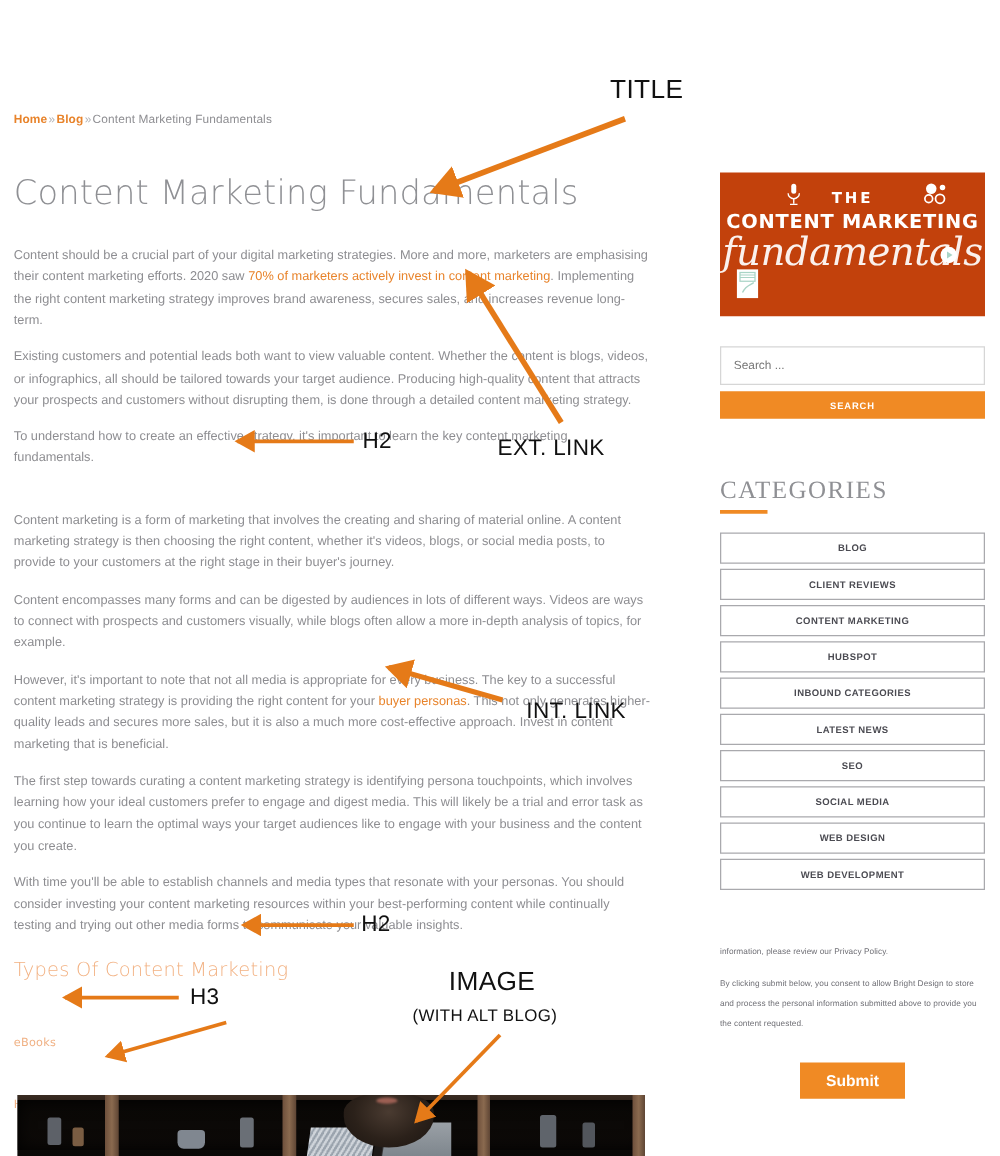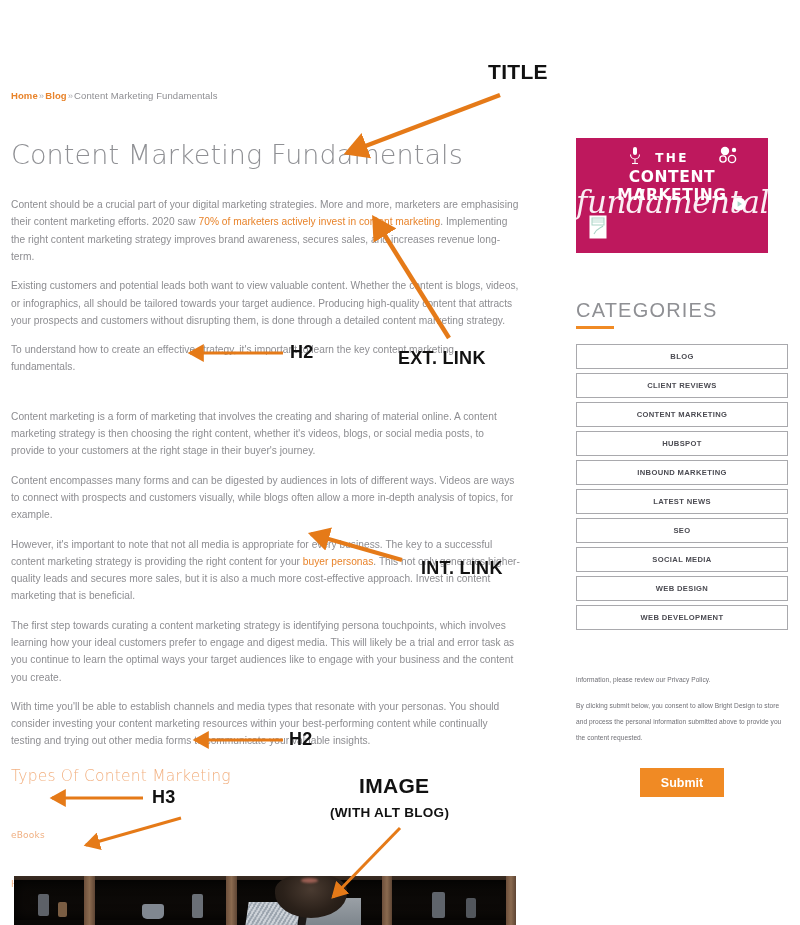--- a/index.html
+++ b/index.html
@@ -141,22 +141,22 @@
   .ph-strap {
     position: absolute; left: 62px; top: 16px;
     width: 7px; height: 34px;
     background: #1d1a18; transform: rotate(9deg);
     filter: blur(.4px);
   }
 
   
   .side-banner {
     position: relative;
-    width: 192px; height: 115px;
-    background: #be185d;
+    width: 212px; height: 115px;
+    background: #c2410c;
     overflow: hidden;
   }
   .banner-the {
     position: absolute; left: 0; right: 0; top: 13px;
     text-align: center;
     color: #ffffff;
     font-size: 12px;
     font-weight: bold;
     letter-spacing: 2.3px;
     font-family: "DejaVu Sans", sans-serif;
@@ -213,21 +213,21 @@
     display: block;
   }
 
   
   .cat-title {
     margin-top: 46px;
     font-size: 20px;
     font-weight: 300;
     color: #8f9094;
     letter-spacing: 1.2px;
-    font-family: Liberation Sans, sans-serif;
+    font-family: Liberation Serif, serif;
   }
   .cat-rule {
     width: 38px; height: 3px;
     background: #f08a24;
     margin-top: 4px;
   }
   .cat-list { margin-top: 15px; }
   .cat-item {
     width: 212px; height: 25px;
     border: 1px solid #a9a9ad;
@@ -267,21 +267,21 @@
   }
 
   
   .anno-layer {
     position: absolute; inset: 0;
     pointer-events: none;
   }
   .anno-label {
     position: absolute;
     color: #111111;
-    font-weight: bold;
+    font-weight: normal;
     font-family: "Liberation Sans", sans-serif;
     white-space: nowrap;
     letter-spacing: .3px;
   }
   .anno-lg { font-size: 21px; }
   .anno-md { font-size: 18px; }
   .anno-sm { font-size: 13.5px; }
   .anno-svg { position: absolute; inset: 0; width: 800px; height: 925px; }
 </style>
 </head>
@@ -373,30 +373,34 @@
         <line x1="3" y1="7" x2="15" y2="7" stroke="#a9d4c6" stroke-width=".8"></line>
         <path d="M5 19c3-6 7-6 9-8" stroke="#a9d4c6" stroke-width="1.1" fill="none"></path>
       </svg>
 
       <svg class="bn-play" viewBox="0 0 14 14">
         <circle cx="7" cy="7" r="6.6" fill="#ffffff"></circle>
         <polygon points="5.6,4.2 10,7 5.6,9.8" fill="#a9d4c6"></polygon>
       </svg>
     </div>
 
+    <div class="search-wrap">
+      <input class="search-input" type="text" placeholder="Search ..." style="">
+      <button class="search-btn">SEARCH</button>
+    </div>
 
     <div class="cat-title">CATEGORIES</div>
     <div class="cat-rule"></div>
 
     <div class="cat-list">
       <div class="cat-item">BLOG</div>
       <div class="cat-item">CLIENT REVIEWS</div>
       <div class="cat-item">CONTENT MARKETING</div>
       <div class="cat-item">HUBSPOT</div>
-      <div class="cat-item">INBOUND MARKETING</div>
+      <div class="cat-item">INBOUND CATEGORIES</div>
       <div class="cat-item">LATEST NEWS</div>
       <div class="cat-item">SEO</div>
       <div class="cat-item">SOCIAL MEDIA</div>
       <div class="cat-item">WEB DESIGN</div>
       <div class="cat-item">WEB DEVELOPMENT</div>
     </div>
 
     <div class="privacy">
       <p>information, please review our Privacy Policy.</p>
       <p>By clicking submit below, you consent to allow Bright Design to store and process the personal information submitted above to provide you the content requested.</p>

